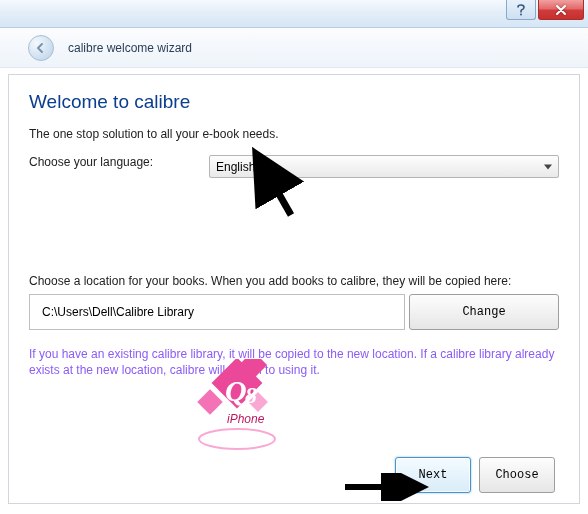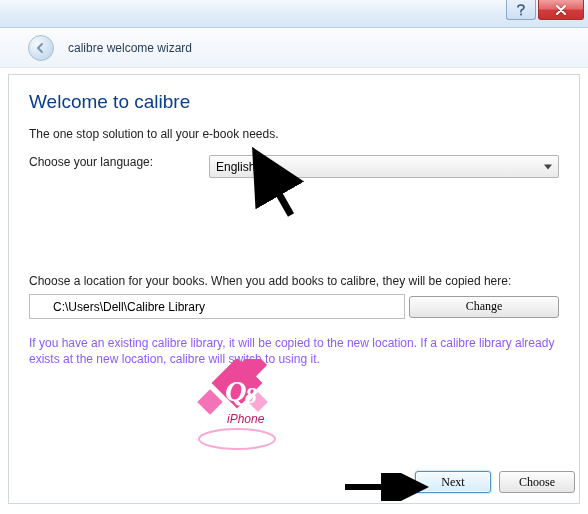--- a/index.html
+++ b/index.html
@@ -88,49 +88,49 @@
     content: "";
     position: absolute; right: 6px; top: 50%;
     transform: translateY(-50%);
     border-left: 4px solid transparent;
     border-right: 4px solid transparent;
     border-top: 5px solid #444;
   }
   .location-desc { margin-top: 96px; margin-bottom: 6px; color: #222; }
   .path-row { display: flex; gap: 4px; align-items: center; }
   .path-input {
-    flex: 1; height: 25px;
+    flex: 1; height: 36px;
     border: 1px solid #bfbfbf;
-    padding: 0 23px;
+    padding: 0 12px;
     font-size: 12px;
     font-family: inherit;
     background: #fff;
   }
   .change-btn, .nav-btn {
-    height: 22px;
+    height: 36px;
     border: 1px solid #9e9e9e;
     border-radius: 3px;
     background: linear-gradient(to bottom, #fdfdfd, #e6e6e6);
     font-size: 12px;
-    font-family: Liberation Serif, serif;
+    font-family: Liberation Mono, monospace;
     padding: 0 14px;
     cursor: pointer;
   }
   .change-btn { width: 150px; }
   .info-text { margin-top: 16px; color: #8b5cf6; line-height: 1.35; }
   .logo-wrap {
     position: absolute;
     left: 40%; transform: translateX(-50%);
     bottom: 44px;
     width: 160px; height: 100px;
     pointer-events: none;
   }
   .button-bar {
     position: absolute;
-    bottom: 10px; right: 4px;
+    bottom: 10px; right: 24px;
     display: flex; gap: 8px;
   }
   .nav-btn { width: 76px; }
   .next-btn {
     border-color: #4a93c9;
     box-shadow: 0 0 2px rgba(60,140,210,0.7), inset 0 0 0 1px rgba(255,255,255,0.7);
     background: linear-gradient(to bottom, #f4fbff, #d8ecf9);
   }
   
   .arrow { position: absolute; pointer-events: none; }

